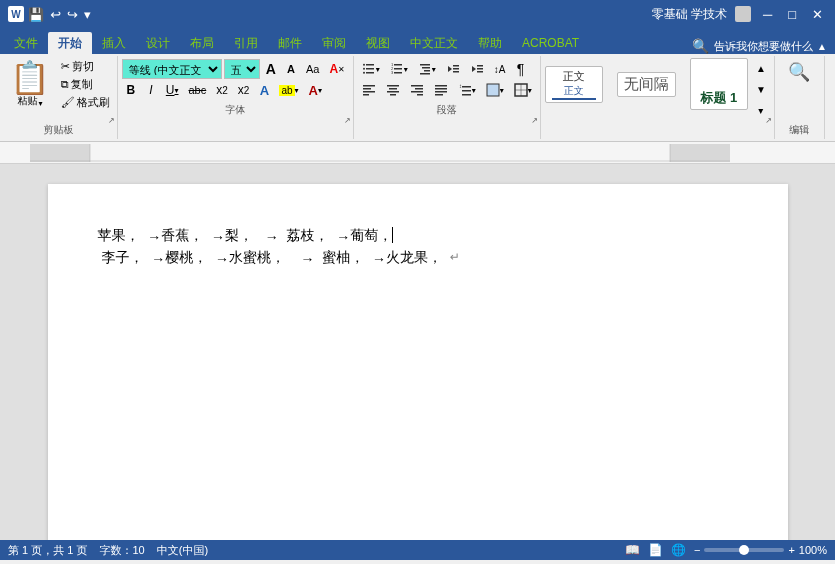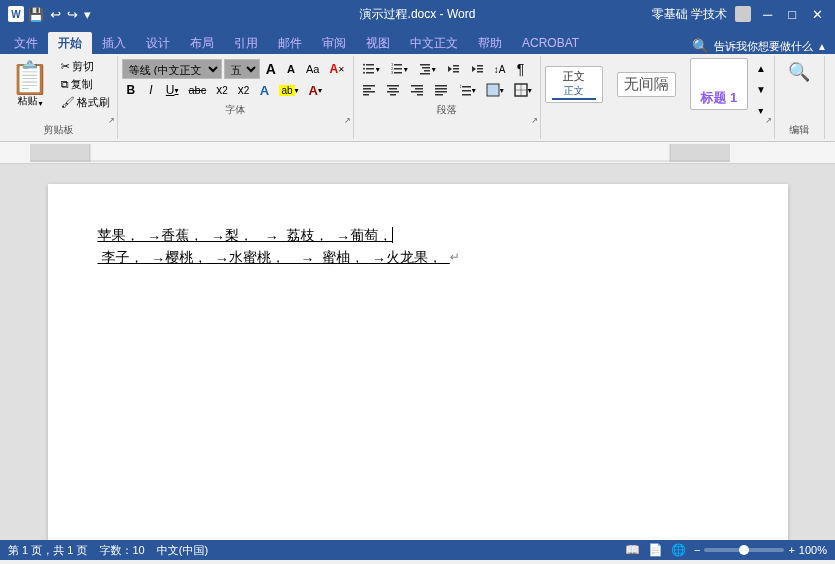--- a/index.html
+++ b/index.html
@@ -30,21 +30,21 @@
       height: 26px;
       background: #2b579a;
       display: flex;
       align-items: flex-end;
       padding-left: 4px;
     }
     .ribbon-tab {
       padding: 4px 10px;
       font-size: 12px;
       cursor: pointer;
-      color: #c4b5fd;
+      color: #84cc16;
       border-radius: 2px 2px 0 0;
       height: 22px;
       display: flex;
       align-items: center;
     }
     .ribbon-tab.active {
       background: #f0f0f0;
       color: #2b579a;
       font-weight: bold;
     }
@@ -102,21 +102,21 @@
     .clipboard-small-btns { display: flex; flex-direction: column; gap: 1px; }
     .small-btn {
       display: flex; align-items: center; gap: 2px;
       cursor: pointer; padding: 1px 3px; border-radius: 2px; font-size: 11px;
     }
 
     
     .font-group { min-width: 200px; }
     .font-row { display: flex; align-items: center; gap: 2px; margin: 1px 0; }
     .font-select {
-      border: 1px solid #bbb; background: #a3a3a3; font-size: 11px;
+      border: 1px solid #bbb; background: #5eead4; font-size: 11px;
       padding: 3px 2px; height: 20px; cursor: pointer;
     }
     .font-name-select { width: 100px; }
     .font-size-select { width: 36px; }
     .ribbon-btn {
       border: 1px solid transparent; background: transparent;
       padding: 1px 3px; cursor: pointer; border-radius: 2px;
       font-size: 12px; min-width: 18px; height: 20px;
       display: flex; align-items: center; justify-content: center;
     }
@@ -168,21 +168,21 @@
     }
     .document-content {
       font-family: 'SimSun', '宋体', Arial, sans-serif;
       font-size: 14px;
       color: #000;
       display: flex;
       flex-wrap: wrap;
       align-items: center;
       gap: 0;
     }
-    .doc-text { white-space: pre; text-decoration: underline; }
+    .doc-text { white-space: pre; }
     .cursor-line { display: inline-block; width: 1px; height: 16px; background: #000; vertical-align: middle; animation: blink 1s step-end infinite; }
     @keyframes blink { 0%,100%{opacity:1} 50%{opacity:0} }
     .paragraph-mark { color: #888; font-size: 12px; }
 
     
     .status-bar {
       height: 20px;
       background: #2b579a;
       color: white;
       font-size: 11px;
@@ -204,21 +204,20 @@
 <div class="title-bar">
   <div class="title-bar-left">
     <div class="title-icon">W</div>
     <div class="quick-toolbar">
       <span class="qt-btn">💾</span>
       <span class="qt-btn">↩</span>
       <span class="qt-btn">↪</span>
       <span class="qt-btn">▾</span>
     </div>
   </div>
-  <div style="position:absolute;left:50%;transform:translateX(-50%);color:white;font-size:12px;">演示过程.docx - Word</div>
   <div class="title-bar-right">
     <span>零基础 学技术</span>
     <span style="width:16px;height:16px;background:#ccc;border-radius:2px;display:inline-block;"></span>
     <span class="win-btn">─</span>
     <span class="win-btn">□</span>
     <span class="win-btn">✕</span>
   </div>
 </div>
 
 <div class="ribbon-tabs">
@@ -437,21 +436,21 @@
     <div class="ribbon-group-content">
       <div class="styles-gallery">
         <div class="style-item">
           <div style="font-size:11px;color:#333;">正文</div>
           <div style="font-size:10px;color:#2b579a;border-bottom:2px solid #2b579a;">正文</div>
         </div>
         <div class="style-item">
           <div style="font-size:15px;color:#555;">无间隔</div>
         </div>
         <div class="style-item">
-          <div style="font-size:13px;font-weight:bold;color:#8b5cf6;margin-top:28px;">标题 1</div>
+          <div style="font-size:13px;font-weight:bold;color:#14532d;margin-top:28px;">标题 1</div>
         </div>
       </div>
       <div class="styles-scroll">
         <button class="ribbon-btn" style="font-size:10px;">▲</button>
         <button class="ribbon-btn" style="font-size:10px;">▼</button>
         <button class="ribbon-btn" style="font-size:10px;">▾</button>
       </div>
     </div>
     <div class="group-expand">↗</div>
   </div>

